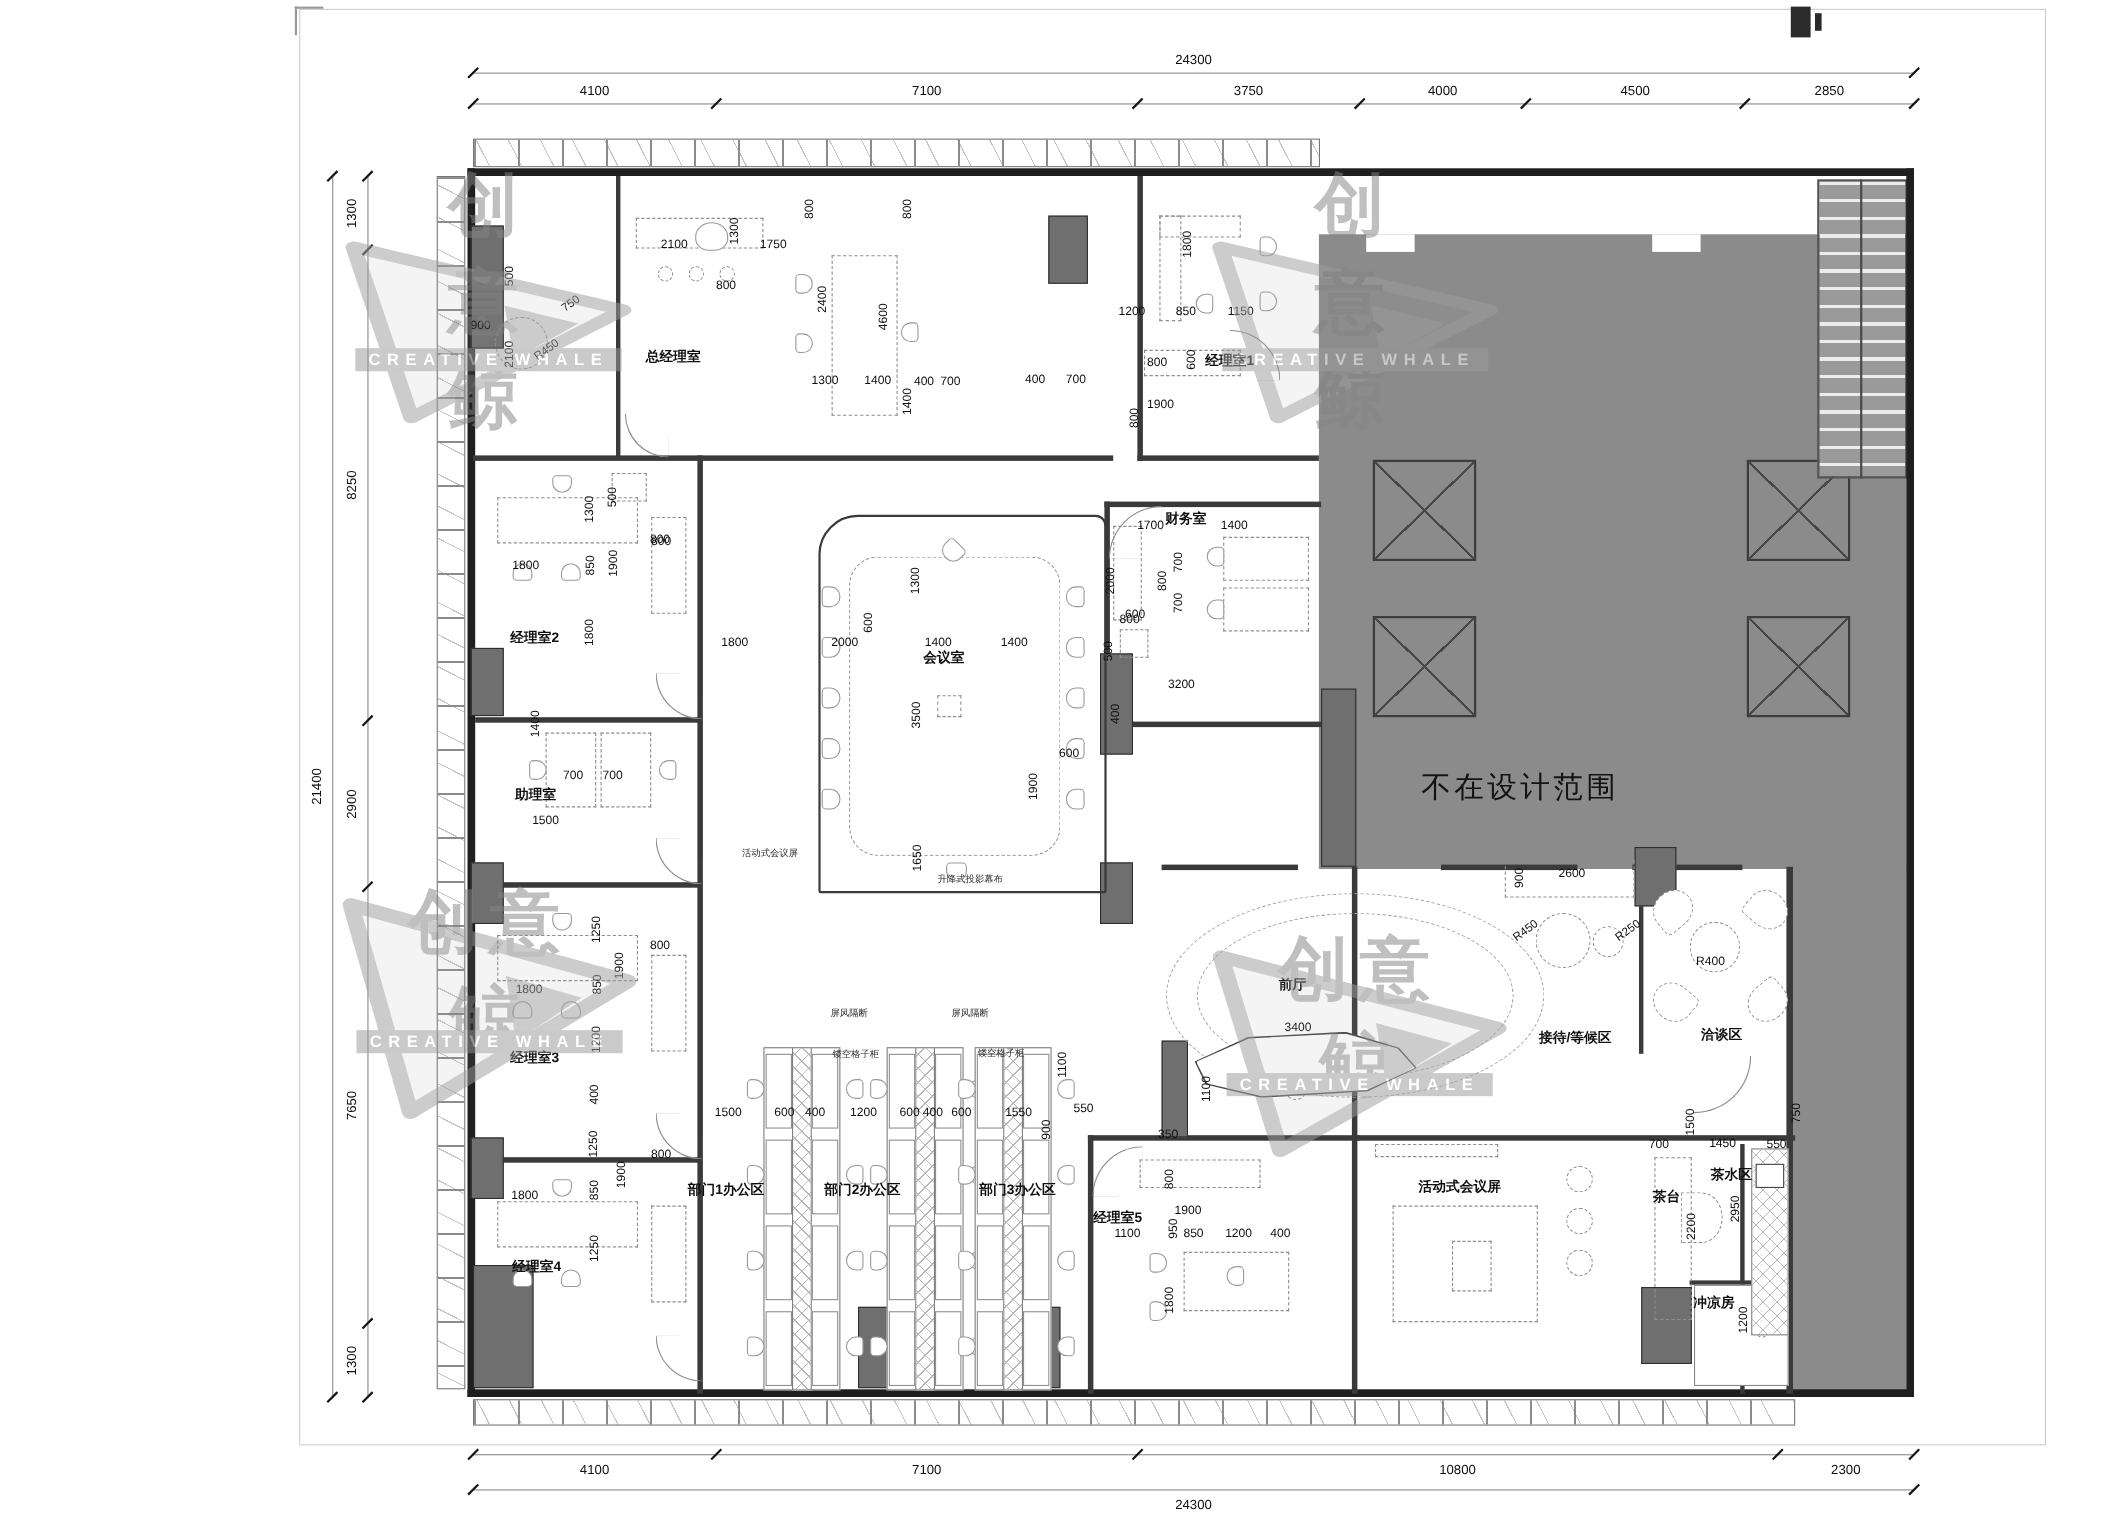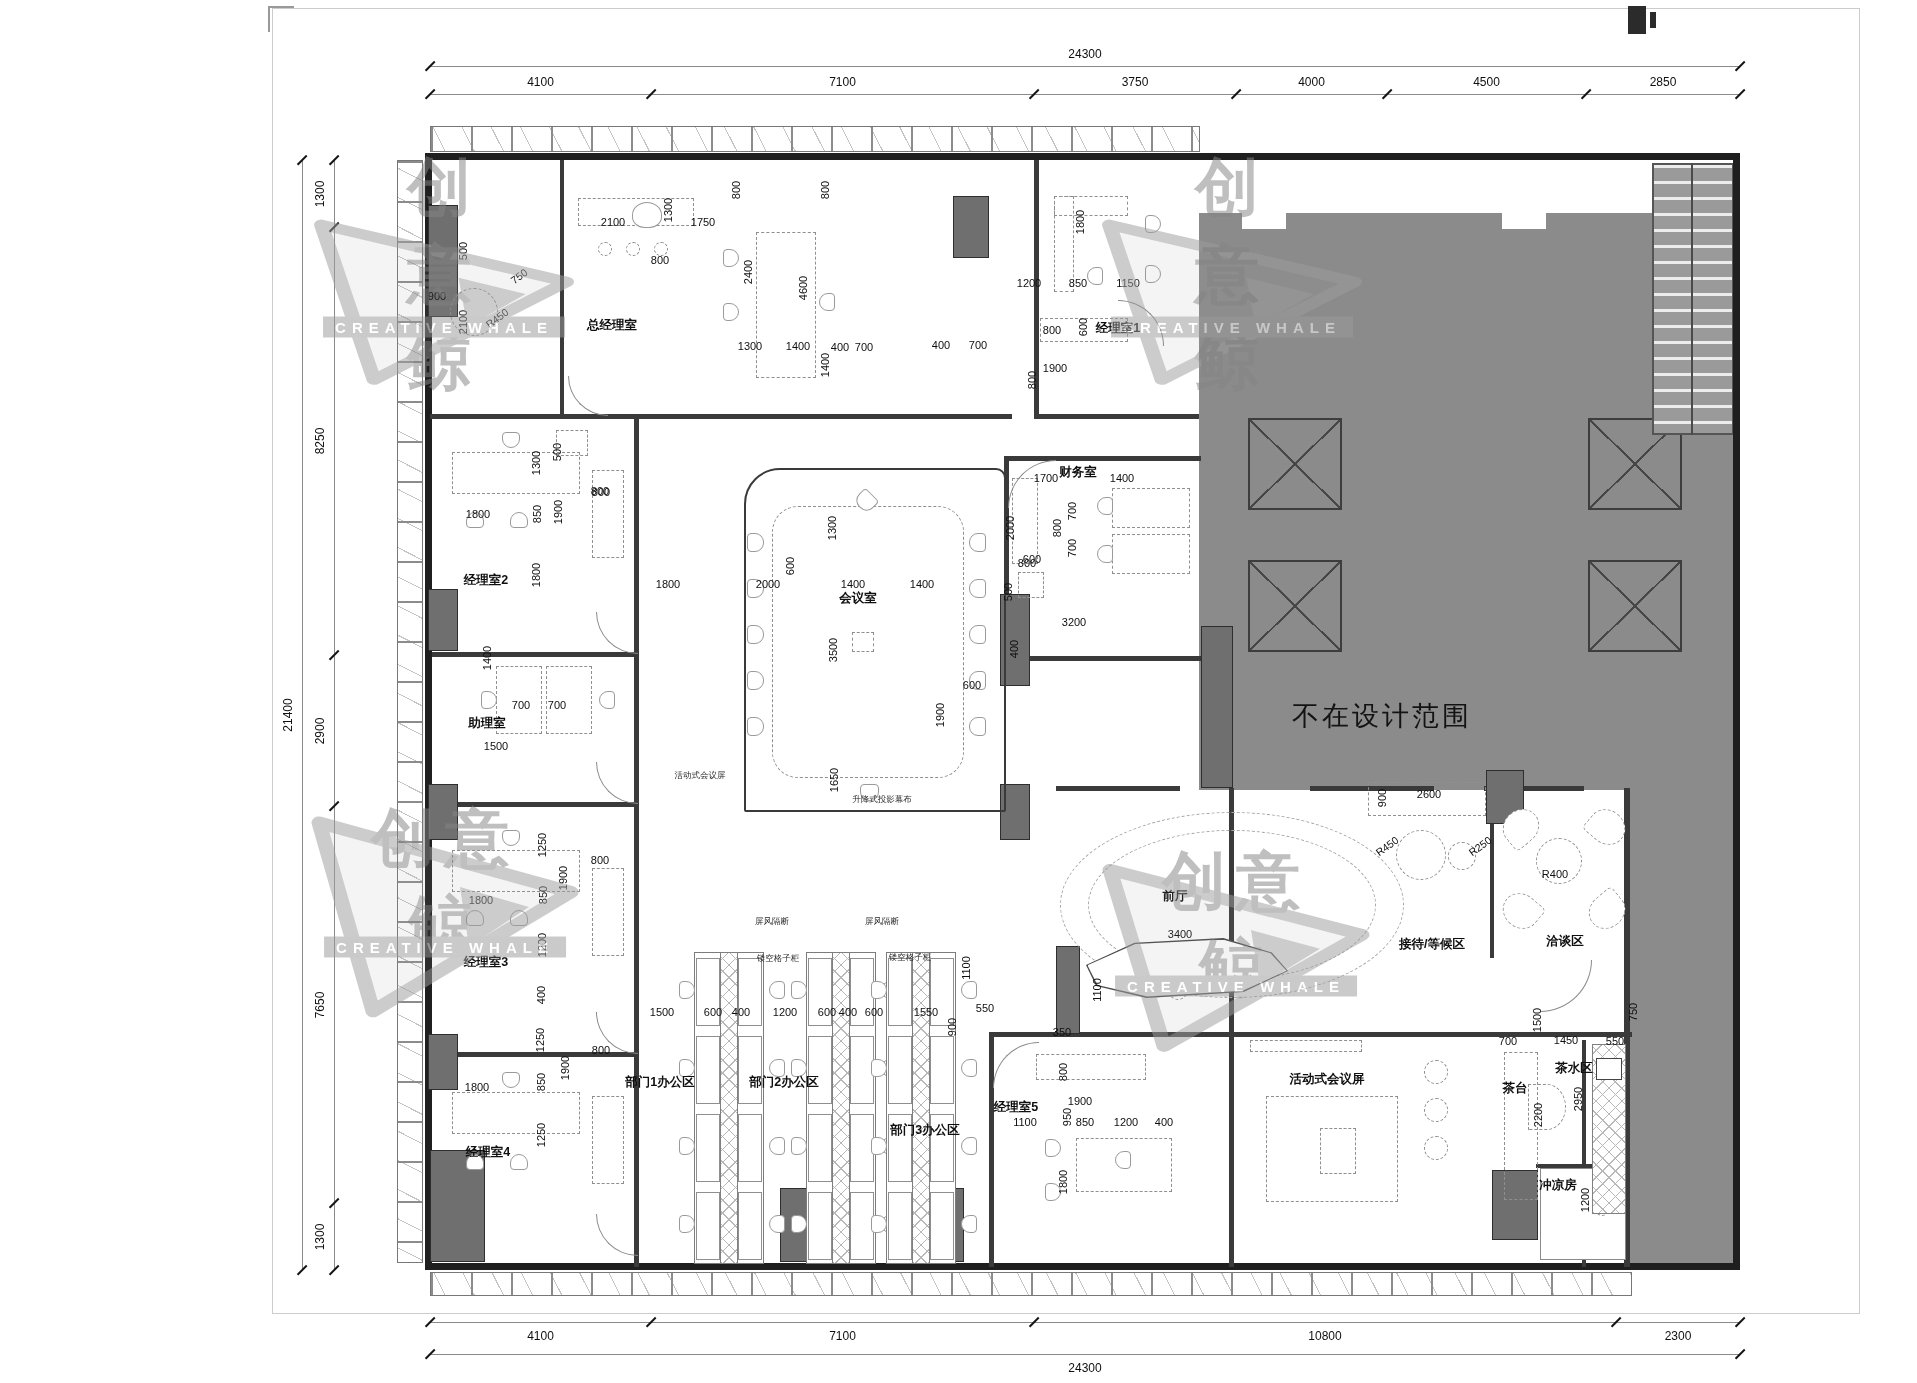--- a/index.html
+++ b/index.html
@@ -336,21 +336,21 @@
       <div class="t-r" style="left: 612px; top: 325px;">总经理室</div>
       <div class="t-r" style="left: 1118px; top: 328px;">经理室1</div>
       <div class="t-r" style="left: 1078px; top: 472px;">财务室</div>
       <div class="t-r" style="left: 858px; top: 598px;">会议室</div>
       <div class="t-r" style="left: 486px; top: 580px;">经理室2</div>
       <div class="t-r" style="left: 487px; top: 723px;">助理室</div>
       <div class="t-r" style="left: 486px; top: 962px;">经理室3</div>
       <div class="t-r" style="left: 488px; top: 1152px;">经理室4</div>
       <div class="t-r" style="left: 660px; top: 1082px;">部门1办公区</div>
       <div class="t-r" style="left: 784px; top: 1082px;">部门2办公区</div>
-      <div class="t-r" style="left: 925px; top: 1082px; margin-top: 48px;">部门3办公区</div>
+      <div class="t-r" style="left: 925px; top: 1082px;">部门3办公区</div>
       <div class="t-r" style="left: 1016px; top: 1107px;">经理室5</div>
       <div class="t-r" style="left: 1175px; top: 896px;">前厅</div>
       <div class="t-r" style="left: 1432px; top: 897px; margin-top: 47px;">接待/等候区</div>
       <div class="t-r" style="left: 1565px; top: 941px;">洽谈区</div>
       <div class="t-r" style="left: 1327px; top: 1079px;">活动式会议屏</div>
       <div class="t-r" style="left: 1515px; top: 1088px;">茶台</div>
       <div class="t-r" style="left: 1574px; top: 1068px;">茶水区</div>
       <div class="t-r" style="left: 1558px; top: 1185px;">冲凉房</div>
       <div class="t-b" style="left: 1382px; top: 716px;">不在设计范围</div>
       <div class="t-n" style="left: 700px; top: 776px;">活动式会议屏</div>

